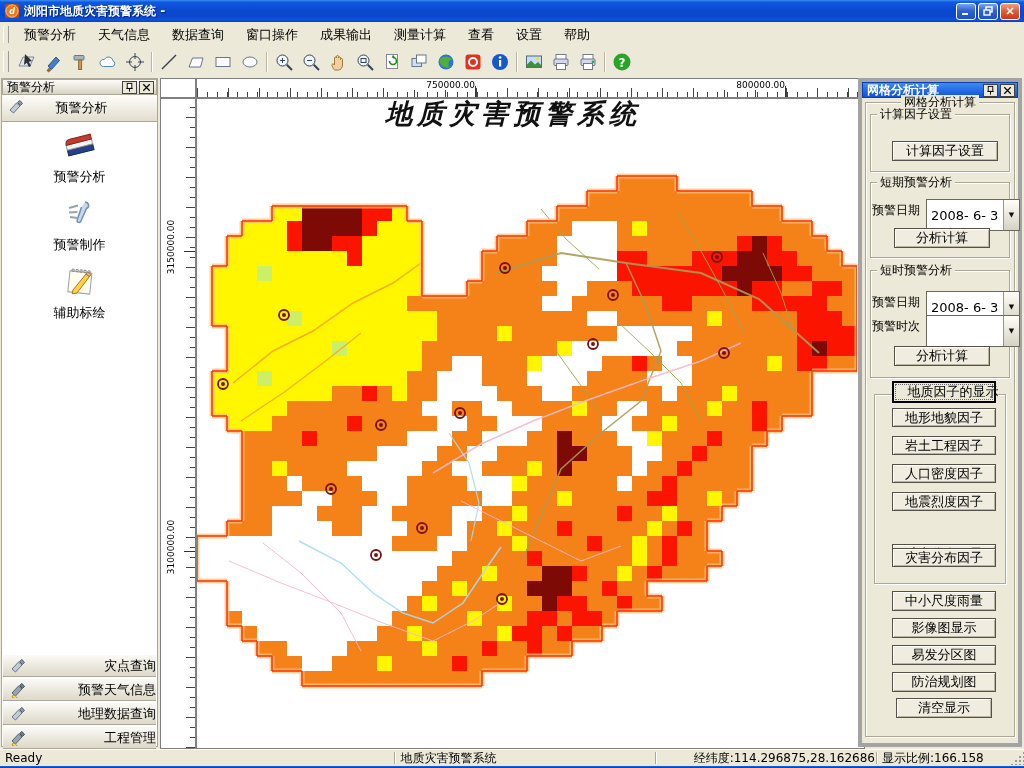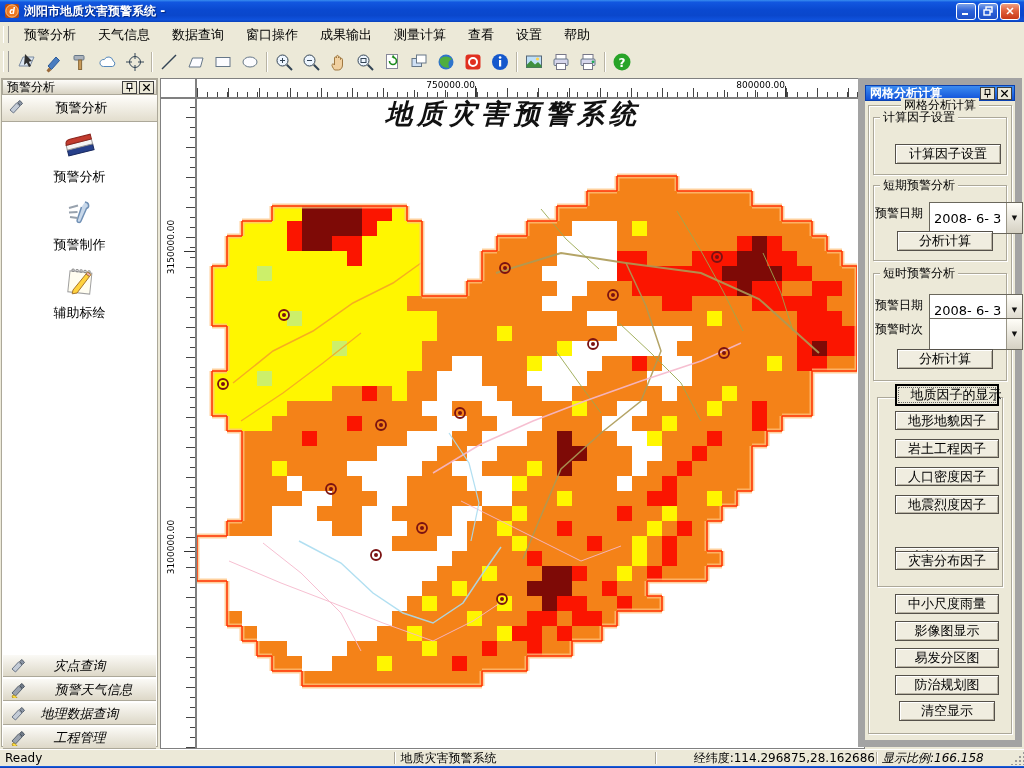--- a/index.html
+++ b/index.html
@@ -42,41 +42,41 @@
     border:1px solid #ACA899;box-sizing:border-box;}
   .section-header{position:absolute;left:0;top:16px;width:100%;height:27px;
     background:linear-gradient(#FFFEFB,#E2DDCD);border-bottom:1px solid #ACA899;display:flex;align-items:center;box-sizing:border-box;}
   .section-header .sh-icon{margin:0 6px 0 6px;}
   .section-header .sh-label{flex:1;text-align:center;margin-right:24px;font-size:13px;}
   .litem{position:absolute;left:0;width:100%;text-align:center;cursor:default;}
   .litem .lbl{display:block;margin-top:2px;font-size:13px;}
   .lbar{position:absolute;left:1px;right:1px;height:23px;background:linear-gradient(#FBFAF6,#DDD8C8);
     border-top:1px solid #fff;border-bottom:1px solid #ACA899;display:flex;align-items:center;box-sizing:border-box;}
   .lbar .lb-icon{position:absolute;left:7px;top:3px;}
-  .lbar .lb-label{flex:1;text-align:center;font-size:13px;font-style:italic;}
+  .lbar .lb-label{flex:1;text-align:right;font-size:13px;}
   
   .map-area{position:absolute;left:160px;top:0;width:697px;height:673px;padding-left:8px;}
   .ruler-corner{position:absolute;left:0;top:2px;width:36px;height:20px;background:#fff;border:1px solid #808080;box-sizing:border-box;}
   .h-ruler{position:absolute;left:36px;top:2px;right:0;height:20px;background:#fff;border:1px solid #808080;box-sizing:border-box;
     background-image:repeating-linear-gradient(90deg,#444 0 1px,transparent 1px 10px),
                      repeating-linear-gradient(90deg,#444 0 1px,transparent 1px 31px);
     background-size:100% 5px,100% 9px;background-position:left bottom,left bottom;background-repeat:no-repeat;}
   .hlab{position:absolute;top:1px;width:60px;font-size:9px;text-align:right;background:#fff;padding:0 1px;}
   .hmaj{position:absolute;top:7px;width:1px;height:11px;background:#333;}
   .v-ruler{position:absolute;left:0;top:22px;width:36px;bottom:0;background:#fff;border:1px solid #808080;box-sizing:border-box;
     background-image:repeating-linear-gradient(0deg,#444 0 1px,transparent 1px 10px),
                      repeating-linear-gradient(0deg,#444 0 1px,transparent 1px 30px);
     background-size:5px 100%,9px 100%;background-position:right top,right top;background-repeat:no-repeat;}
   .vlab{position:absolute;left:-25px;width:70px;text-align:center;font-size:9px;transform:rotate(-90deg);background:#fff;}
   .vmaj{position:absolute;right:0;width:11px;height:1px;background:#333;}
   .canvas{position:absolute;left:36px;top:22px;right:0;bottom:0;background:#fff;border:1px solid #808080;
     box-sizing:border-box;overflow:hidden;}
   
   .right-panel{position:absolute;left:858px;top:2px;width:164px;height:669px;background:#ECE9D8;
-    border:7px solid #a3a3a3;box-sizing:border-box;}
+    border:4px solid #a3a3a3;box-sizing:border-box;}
   .rp-body{position:absolute;left:0;top:16px;right:0;bottom:0;}
   .grp{position:absolute;border:1px solid #ACA899;box-shadow:1px 1px 0 #fff,inset 1px 1px 0 #fff;}
   .glabel{position:absolute;top:-8px;left:6px;background:#ECE9D8;padding:0 3px;font-size:12px;line-height:14px;white-space:nowrap;}
   .glabel.center{left:50%;transform:translateX(-50%);}
   .rlab{position:absolute;font-size:12px;white-space:nowrap;}
   .btn{position:absolute;font-size:13px;background:#F0EDE0;border:1px solid #55514a;
     box-shadow:inset 1px 1px 0 #fff,inset -1px -1px 0 #b9b4a4;display:flex;align-items:center;
     justify-content:center;box-sizing:border-box;cursor:default;white-space:nowrap;
     font-family:"DejaVu Sans","Liberation Sans",sans-serif;}
   .btn.focusbtn{border:2px solid #000;box-shadow:none;outline:1px dotted #666;outline-offset:-4px;background:#ECE9D8;}
@@ -1616,17 +1616,17 @@
     </div>
   </div>
 
   <div class="statusbar">
     <div class="sp" style="width:395px;">Ready</div>
     <div class="ssep"></div>
     <div class="sp" style="width:258px;">地质灾害预警系统</div>
     <div class="ssep"></div>
     <div class="sp" style="width:185px;margin-left:33px;">经纬度:114.296875,28.162686</div>
     <div class="ssep"></div>
-    <div class="sp" style="width:130px;font-style:italic;">显示比例:166.158</div>
+    <div class="sp" style="width:130px;">显示比例:166.158</div>
     <div class="sgrip"></div>
   </div>
   <div class="win-bottom"></div>
 </div>
 
 </body></html>

